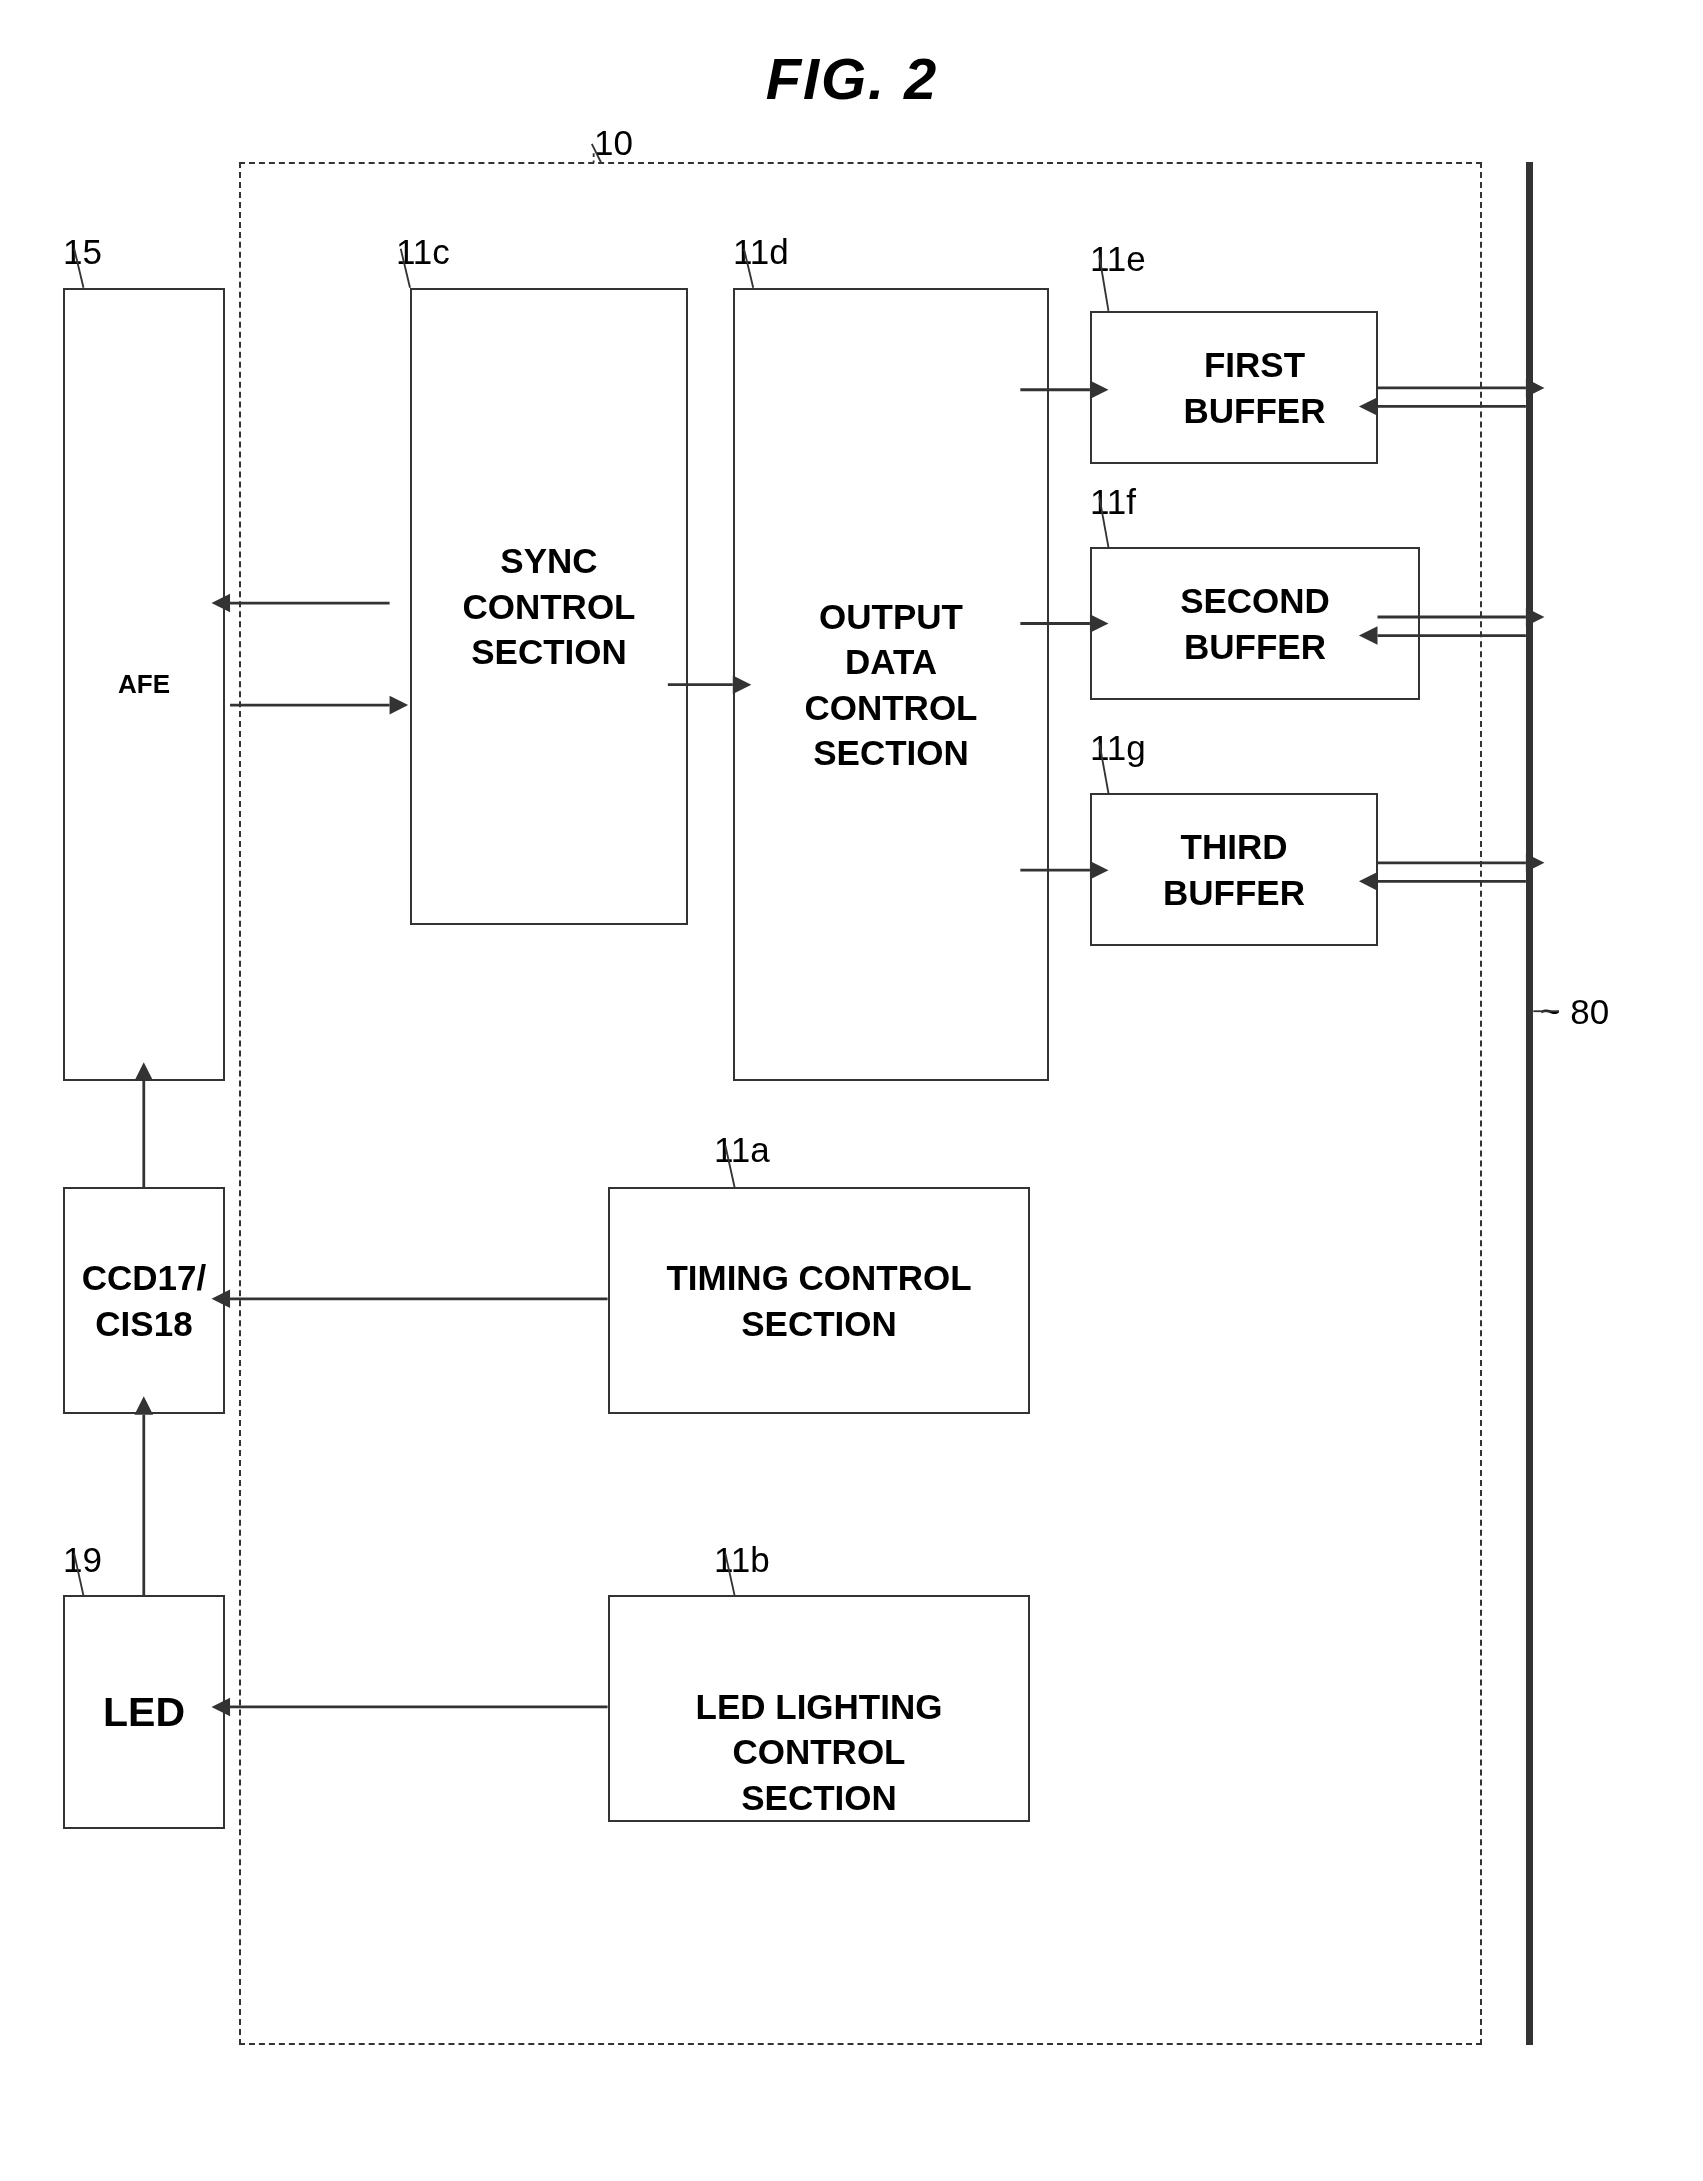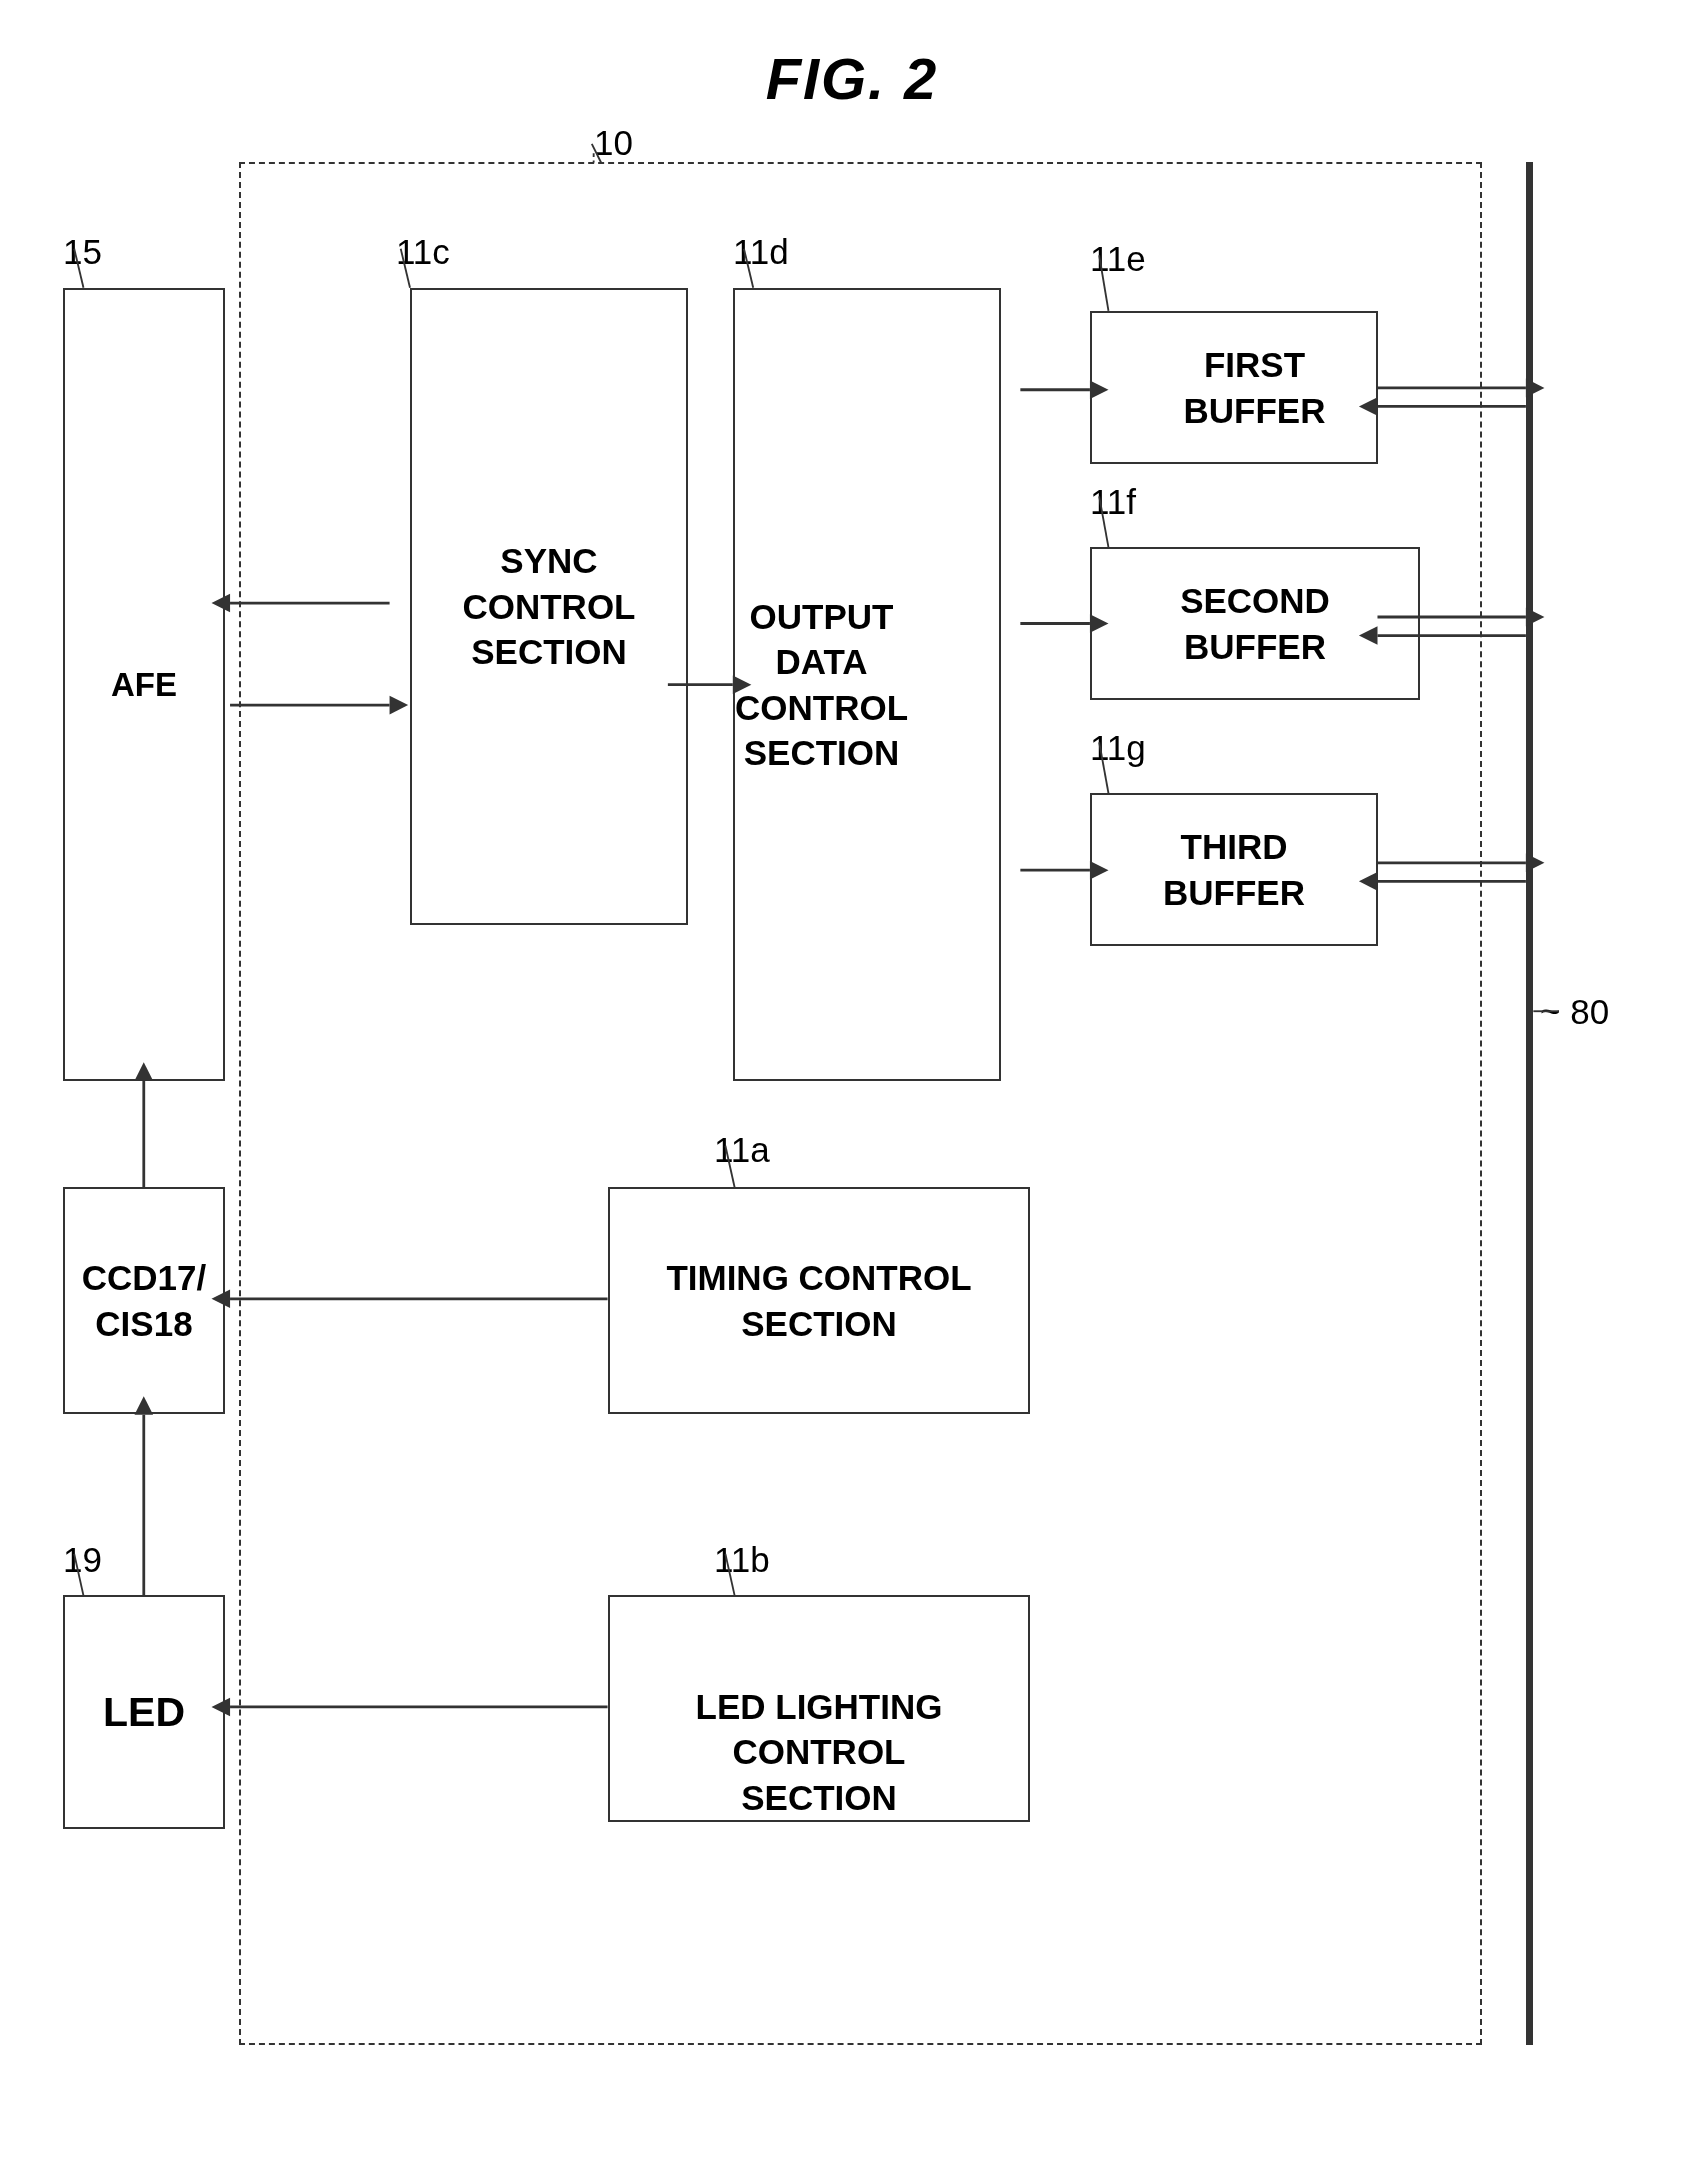--- a/index.html
+++ b/index.html
@@ -71,21 +71,21 @@
     .box-afe {
       position: absolute;
       top: 288px;
       left: 63px;
       width: 162px;
       height: 793px;
       border: 2.8px solid #333;
       display: flex;
       align-items: center;
       justify-content: center;
-      font-size: 33px;
+      font-size: 26px;
       font-weight: bold;
     }
 
     
     .label-15 {
       position: absolute;
       top: 232px;
       left: 63px;
       font-size: 35px;
     }
@@ -115,26 +115,26 @@
       left: 390px;
       font-size: 35px;
       margin-left: 6px;
     }
 
     
     .box-output {
       position: absolute;
       top: 288px;
       left: 733px;
-      width: 268px;
+      width: 316px;
       height: 793px;
       border: 2.8px solid #333;
       display: flex;
       align-items: center;
-      justify-content: flex-start;
+      justify-content: center;
       text-align: center;
       font-size: 35px;
       font-weight: bold;
       line-height: 1.3;
     }
 
     
     .label-11d {
       position: absolute;
       top: 232px;

